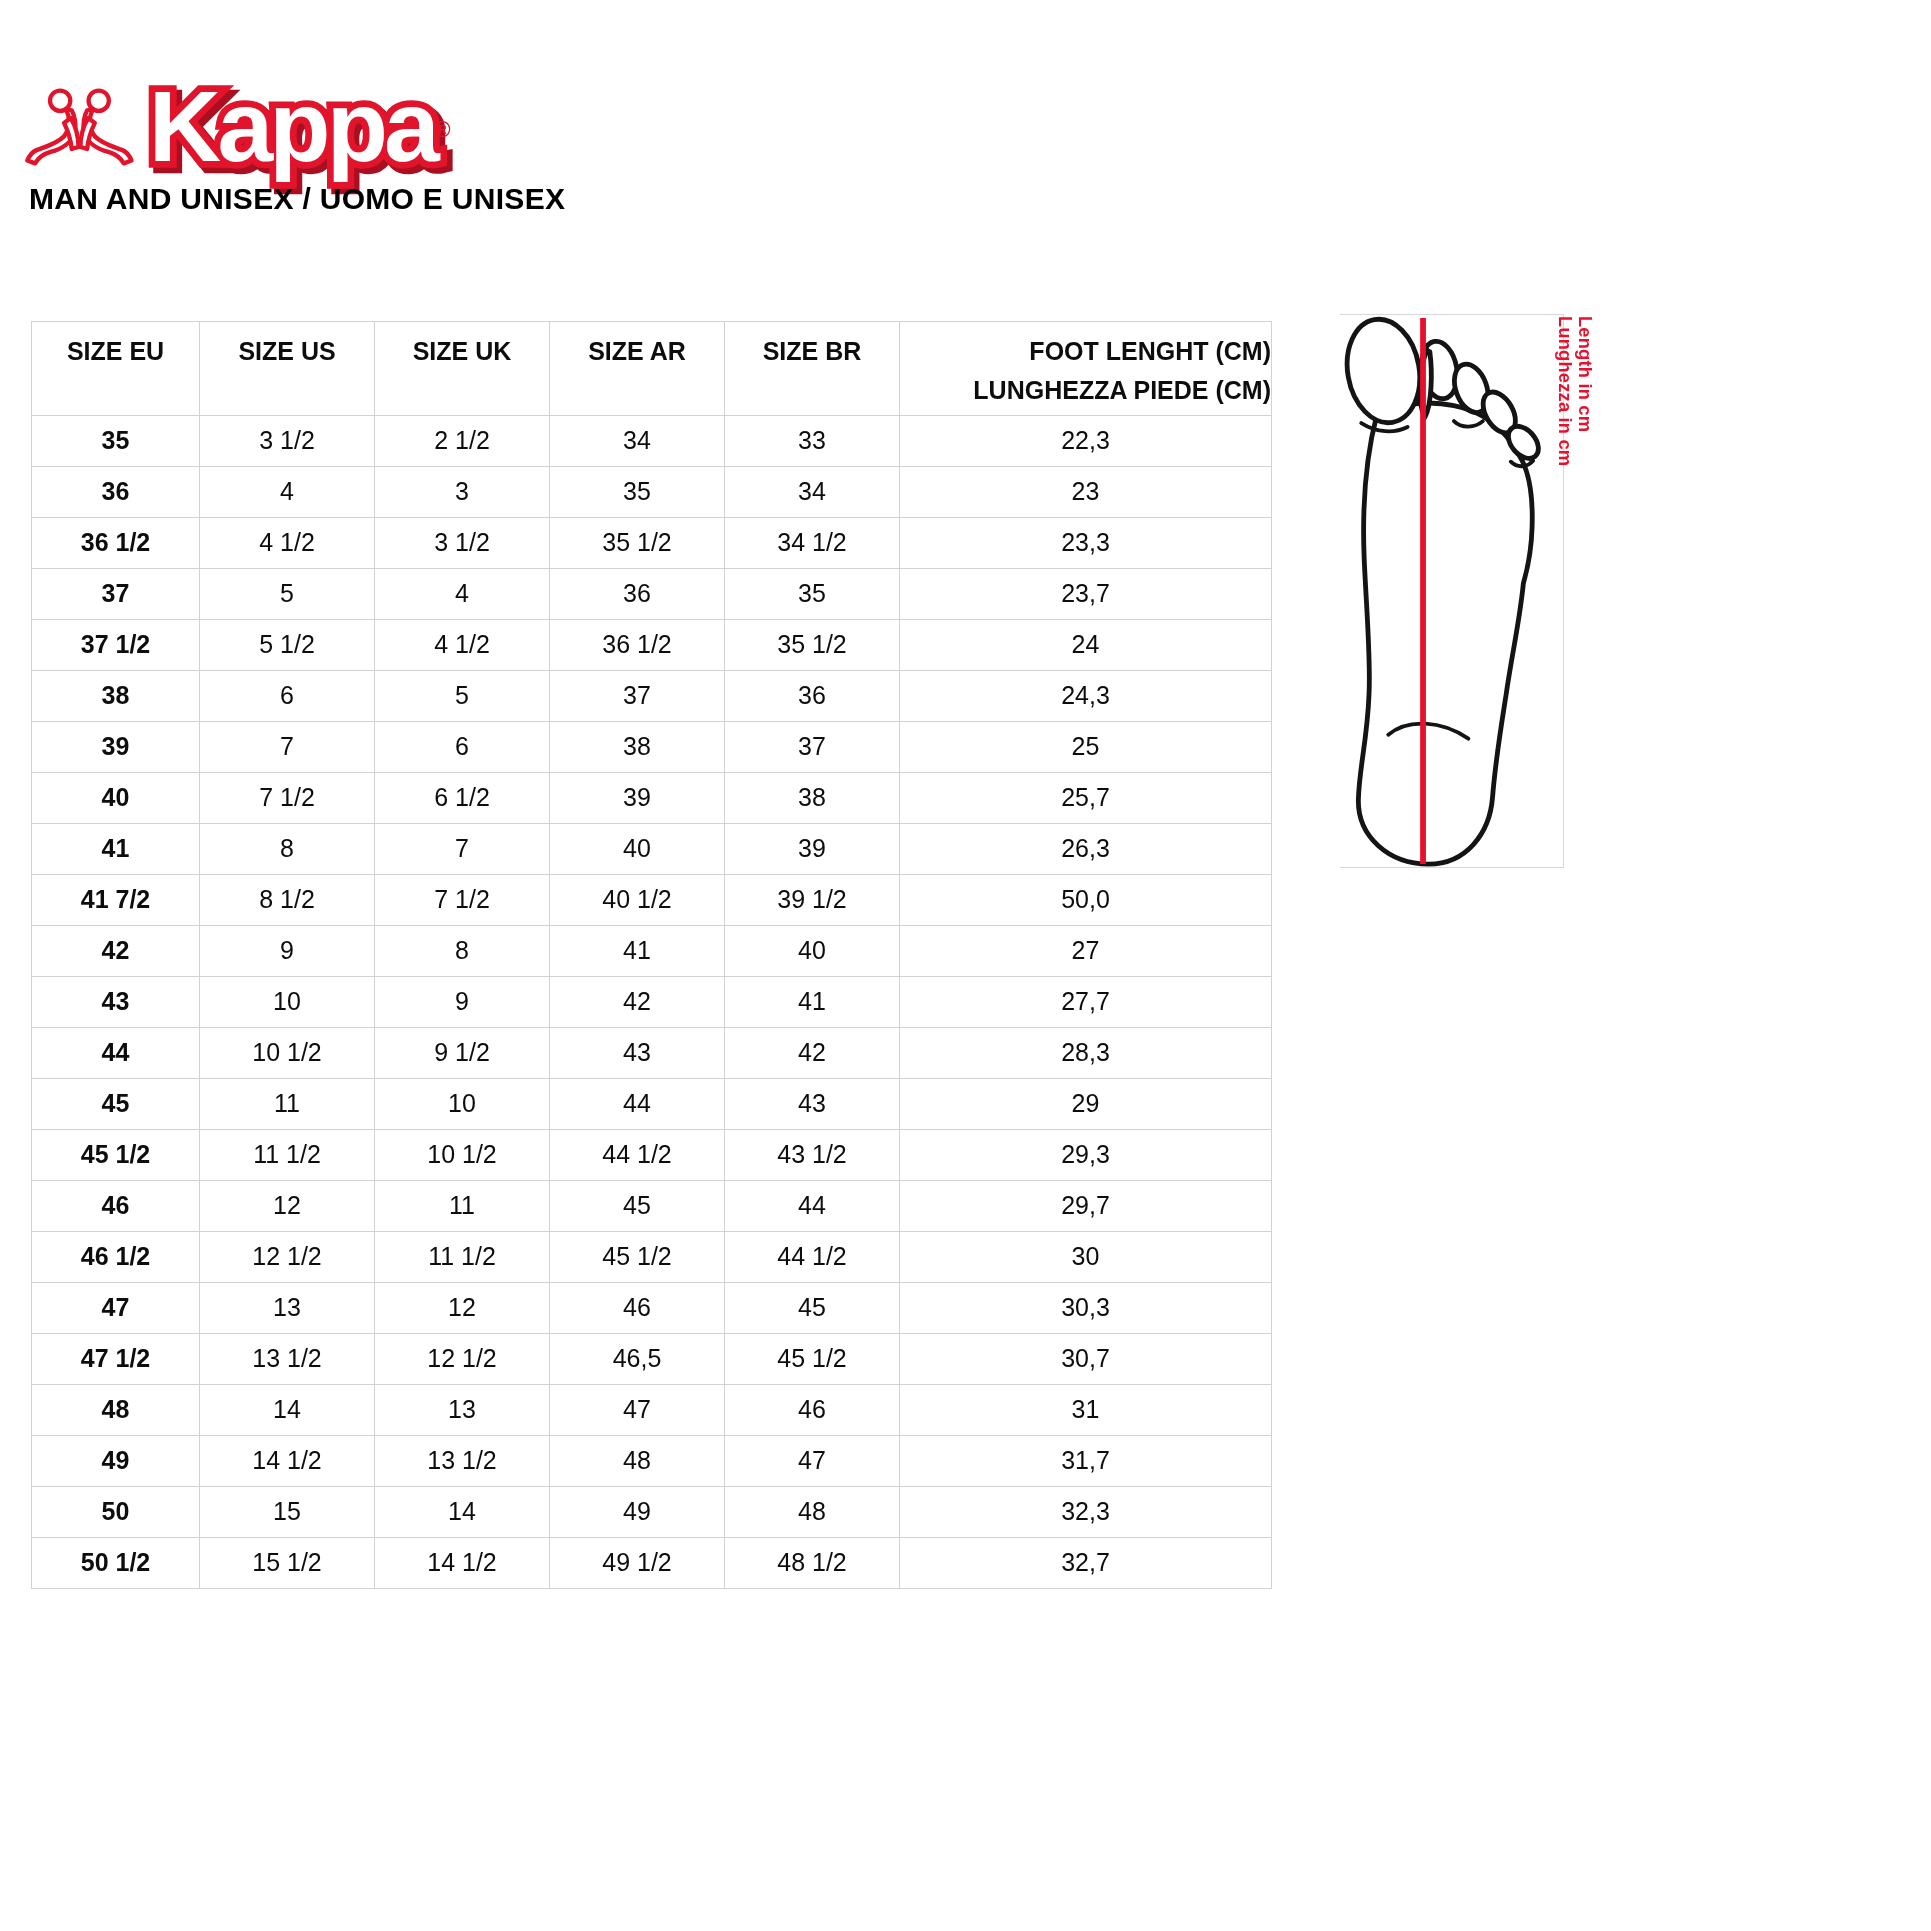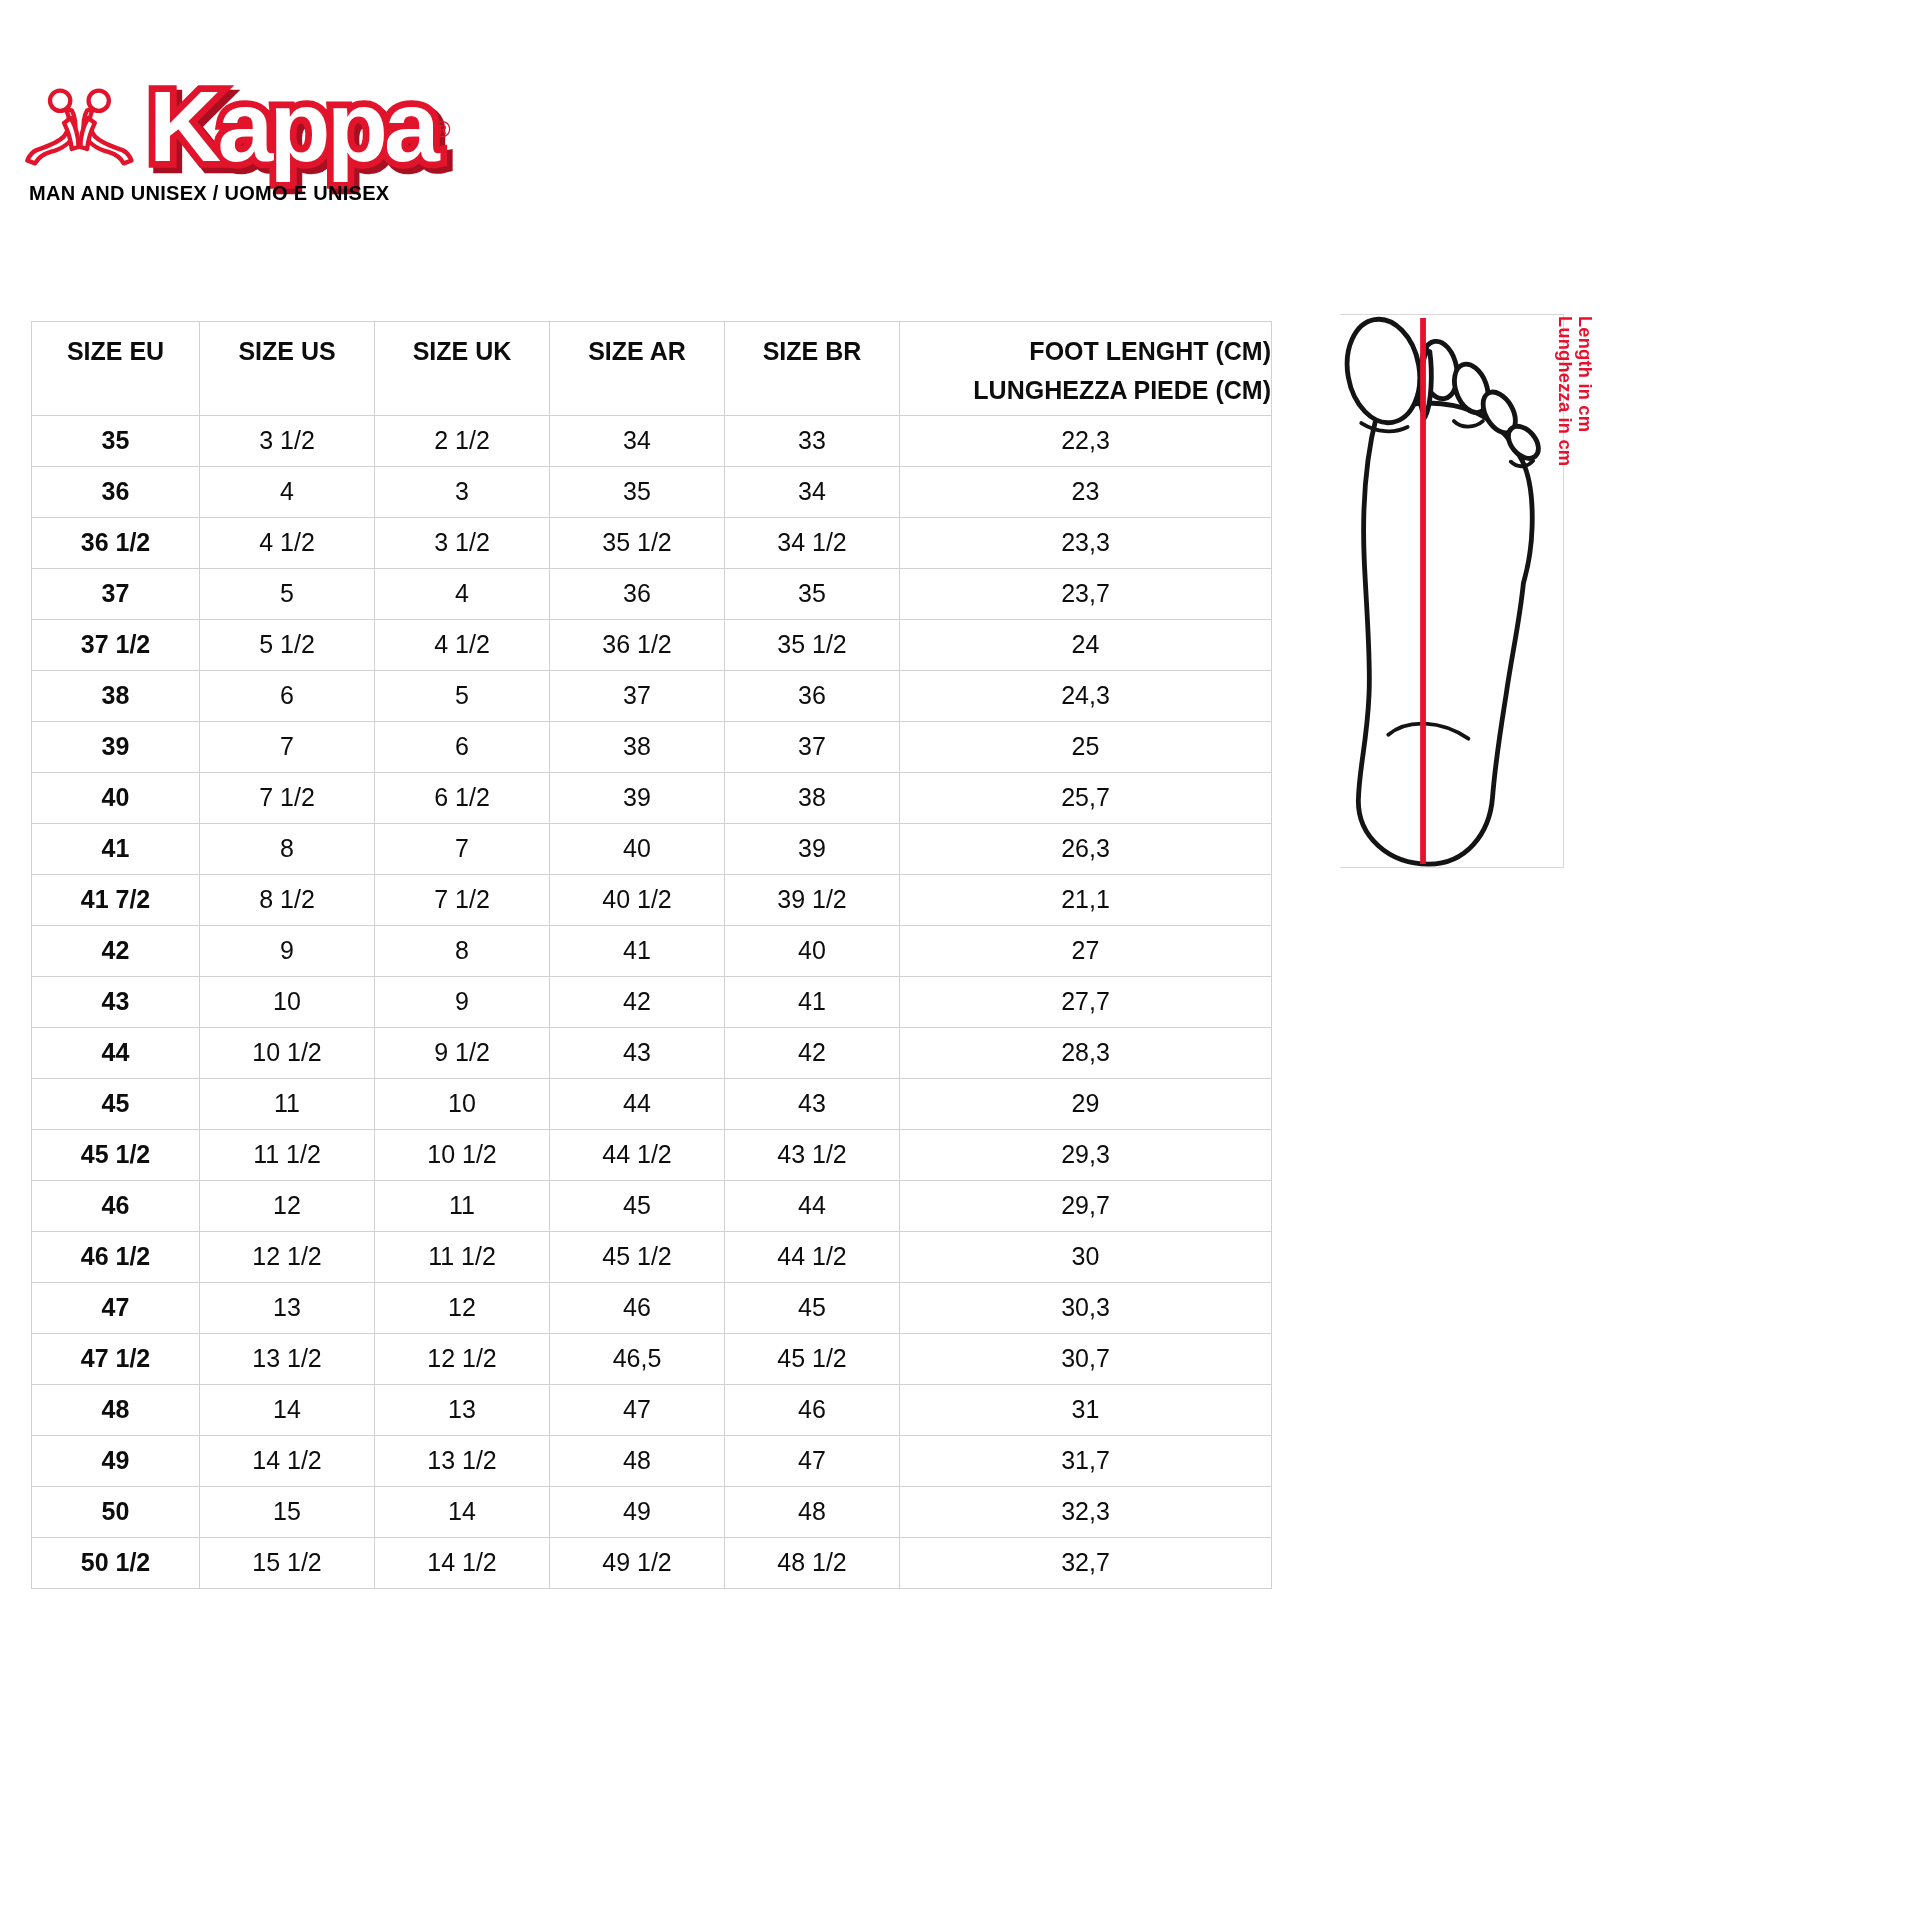--- a/index.html
+++ b/index.html
@@ -9,21 +9,21 @@
     -webkit-font-smoothing:antialiased;
   }
   .page{position:absolute;inset:0;background:#fff;overflow:hidden;}
 
   
   .logo{position:absolute;left:25px;top:66px;width:483px;height:135px;}
 
   
   .page-title{
     position:absolute;left:29px;top:182px;
-    font-size:20px;font-weight:bold;letter-spacing:0.3px;color:#000;
+    font-size:30px;font-weight:bold;letter-spacing:0.3px;color:#000;
     white-space:nowrap;
   }
 
   
   table.size-table{
     position:absolute;left:31px;top:321px;
     border-collapse:collapse;table-layout:fixed;
     background:#fff;
   }
   .size-table th,.size-table td{
@@ -180,21 +180,21 @@
           <td>40</td>
           <td>39</td>
           <td>26,3</td>
         </tr>
         <tr>
           <td class="c-eu">41 7/2</td>
           <td>8 1/2</td>
           <td>7 1/2</td>
           <td>40 1/2</td>
           <td>39 1/2</td>
-          <td>21,1</td>
+          <td>50,0</td>
         </tr>
         <tr>
           <td class="c-eu">42</td>
           <td>9</td>
           <td>8</td>
           <td>41</td>
           <td>40</td>
           <td>27</td>
         </tr>
         <tr>

